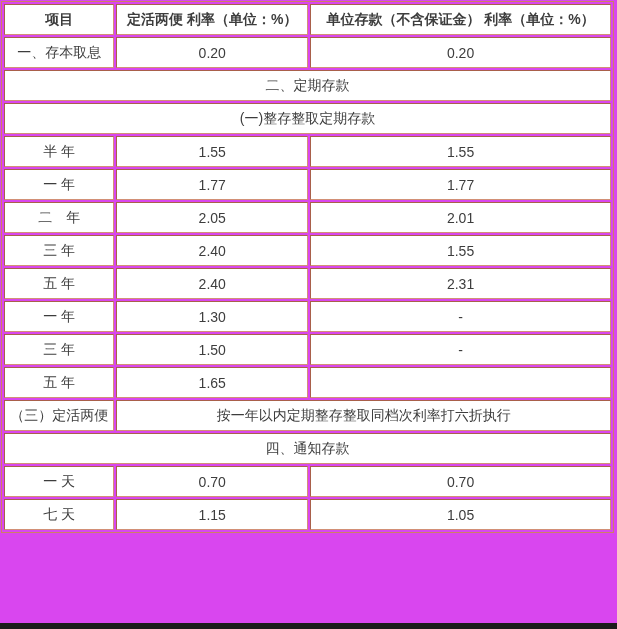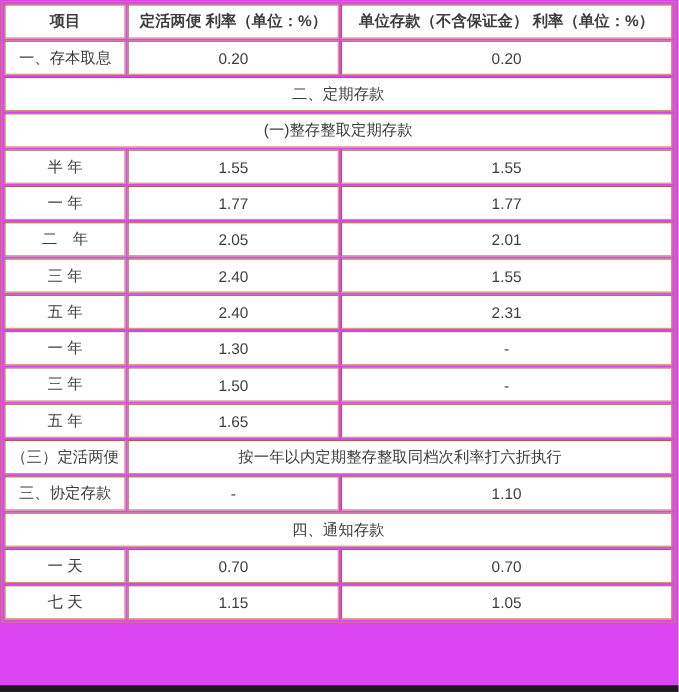--- a/index.html
+++ b/index.html
@@ -120,25 +120,20 @@
         <tr>
           <td>五 年</td>
           <td>1.65</td>
           <td></td>
         </tr>
         <tr>
           <td>（三）定活两便</td>
           <td colspan="2">按一年以内定期整存整取同档次利率打六折执行</td>
         </tr>
         <tr>
-          <td>三、协定存款</td>
-          <td>-</td>
-          <td>1.10</td>
-        </tr>
-        <tr>
           <td colspan="3">四、通知存款</td>
         </tr>
         <tr>
           <td>一 天</td>
           <td>0.70</td>
           <td>0.70</td>
         </tr>
         <tr>
           <td>七 天</td>
           <td>1.15</td>

